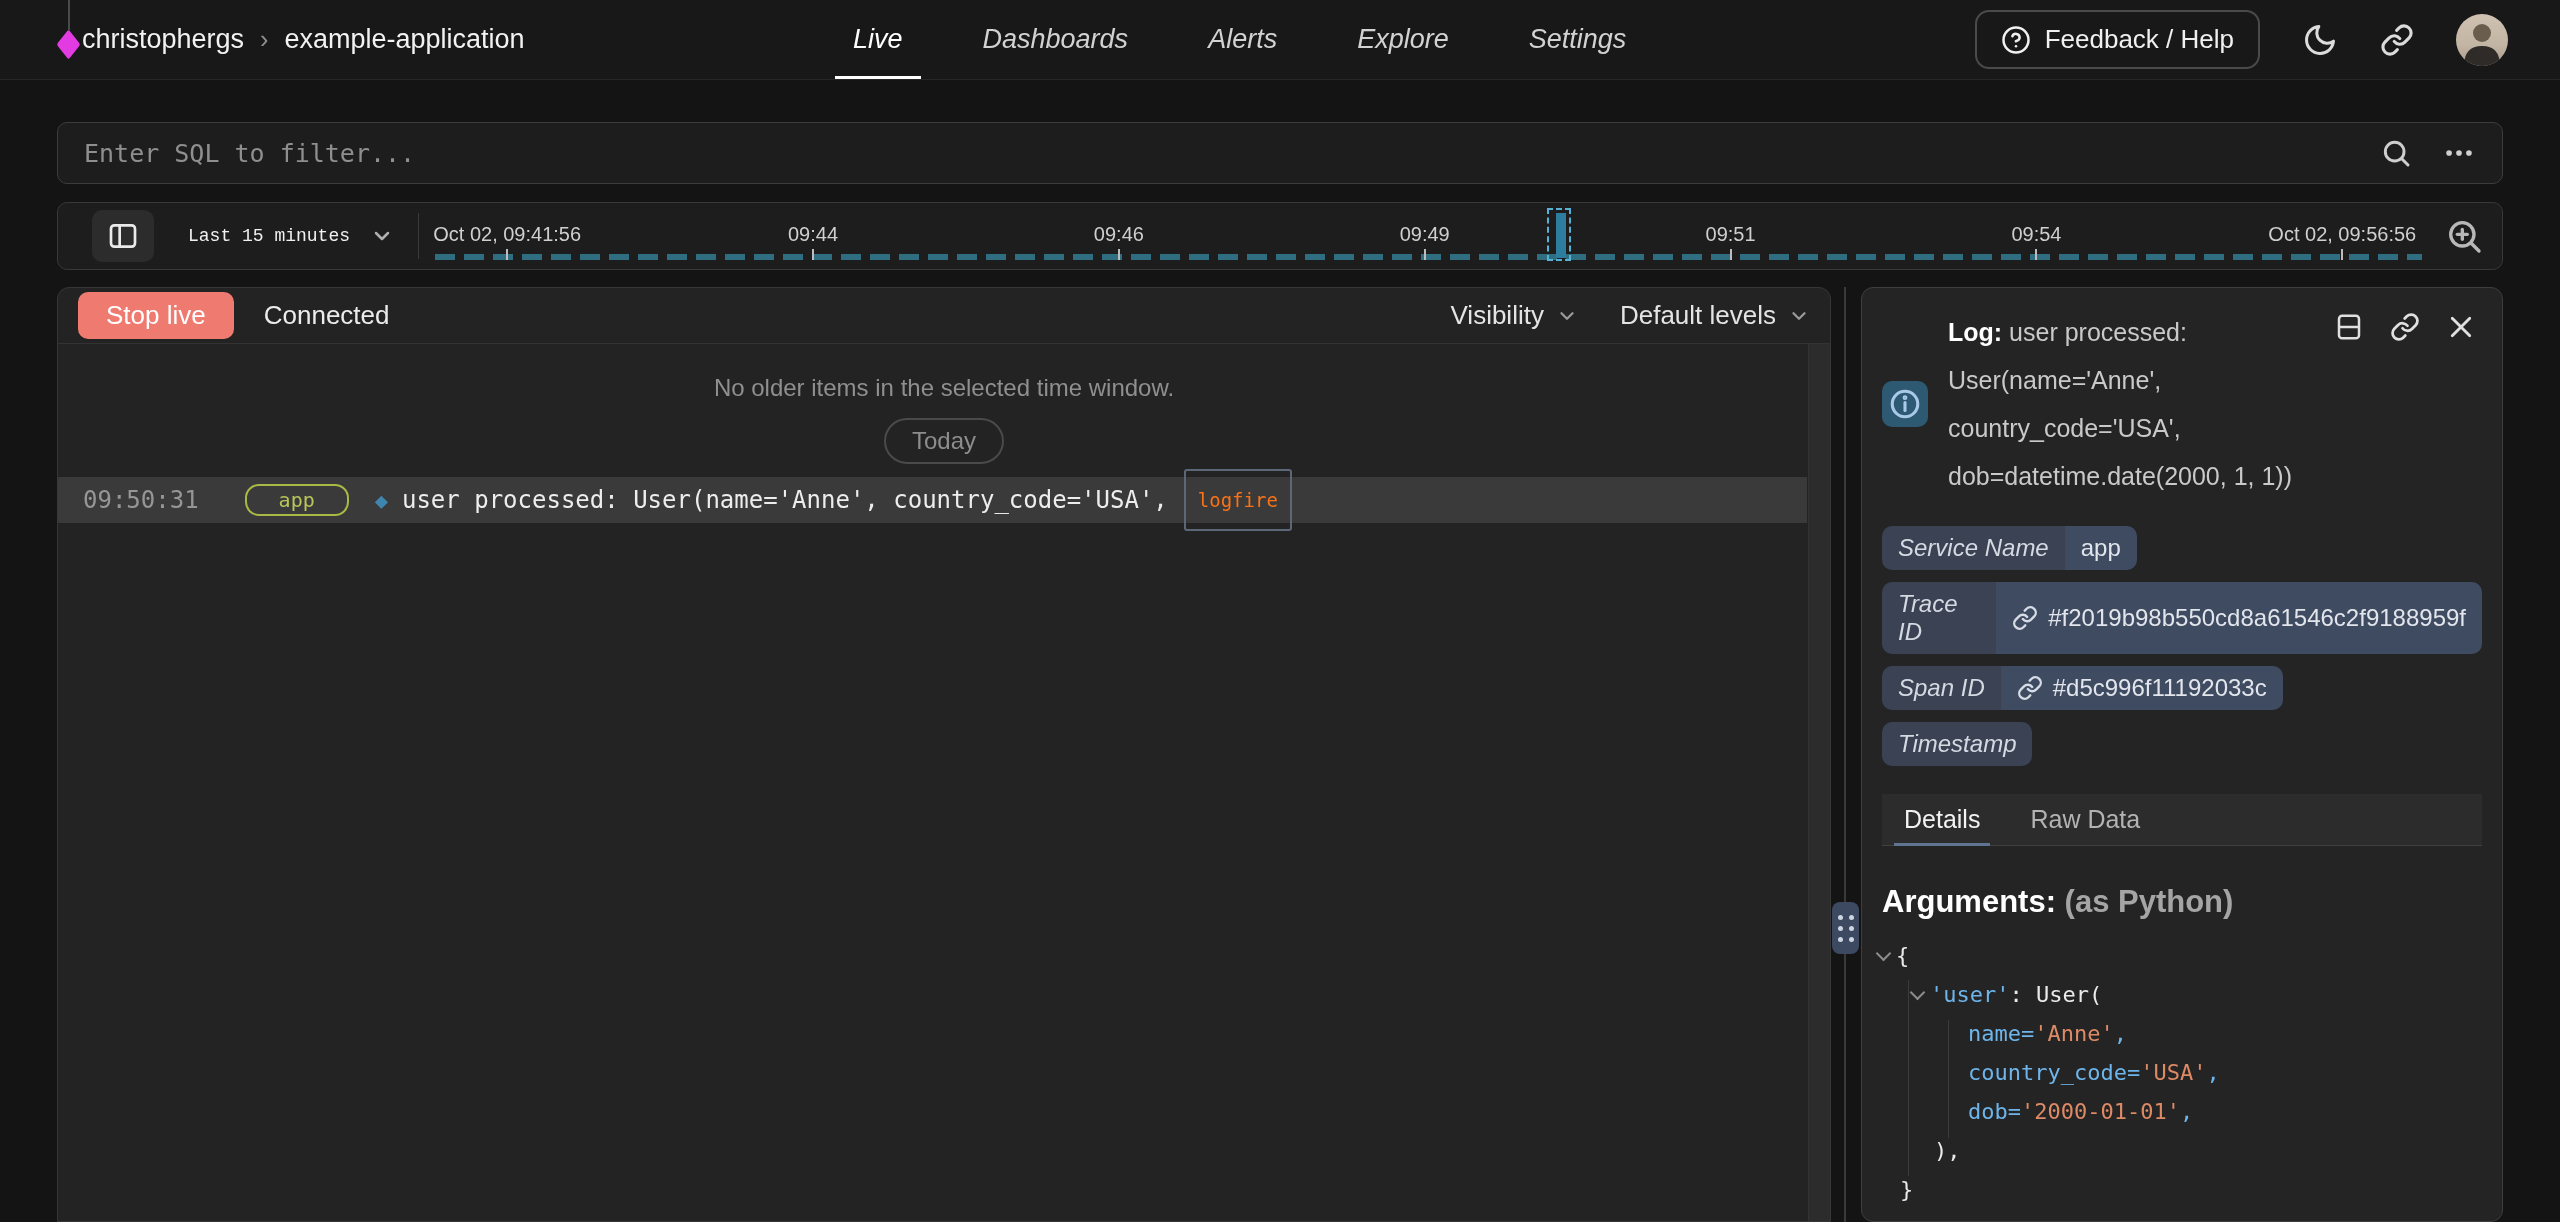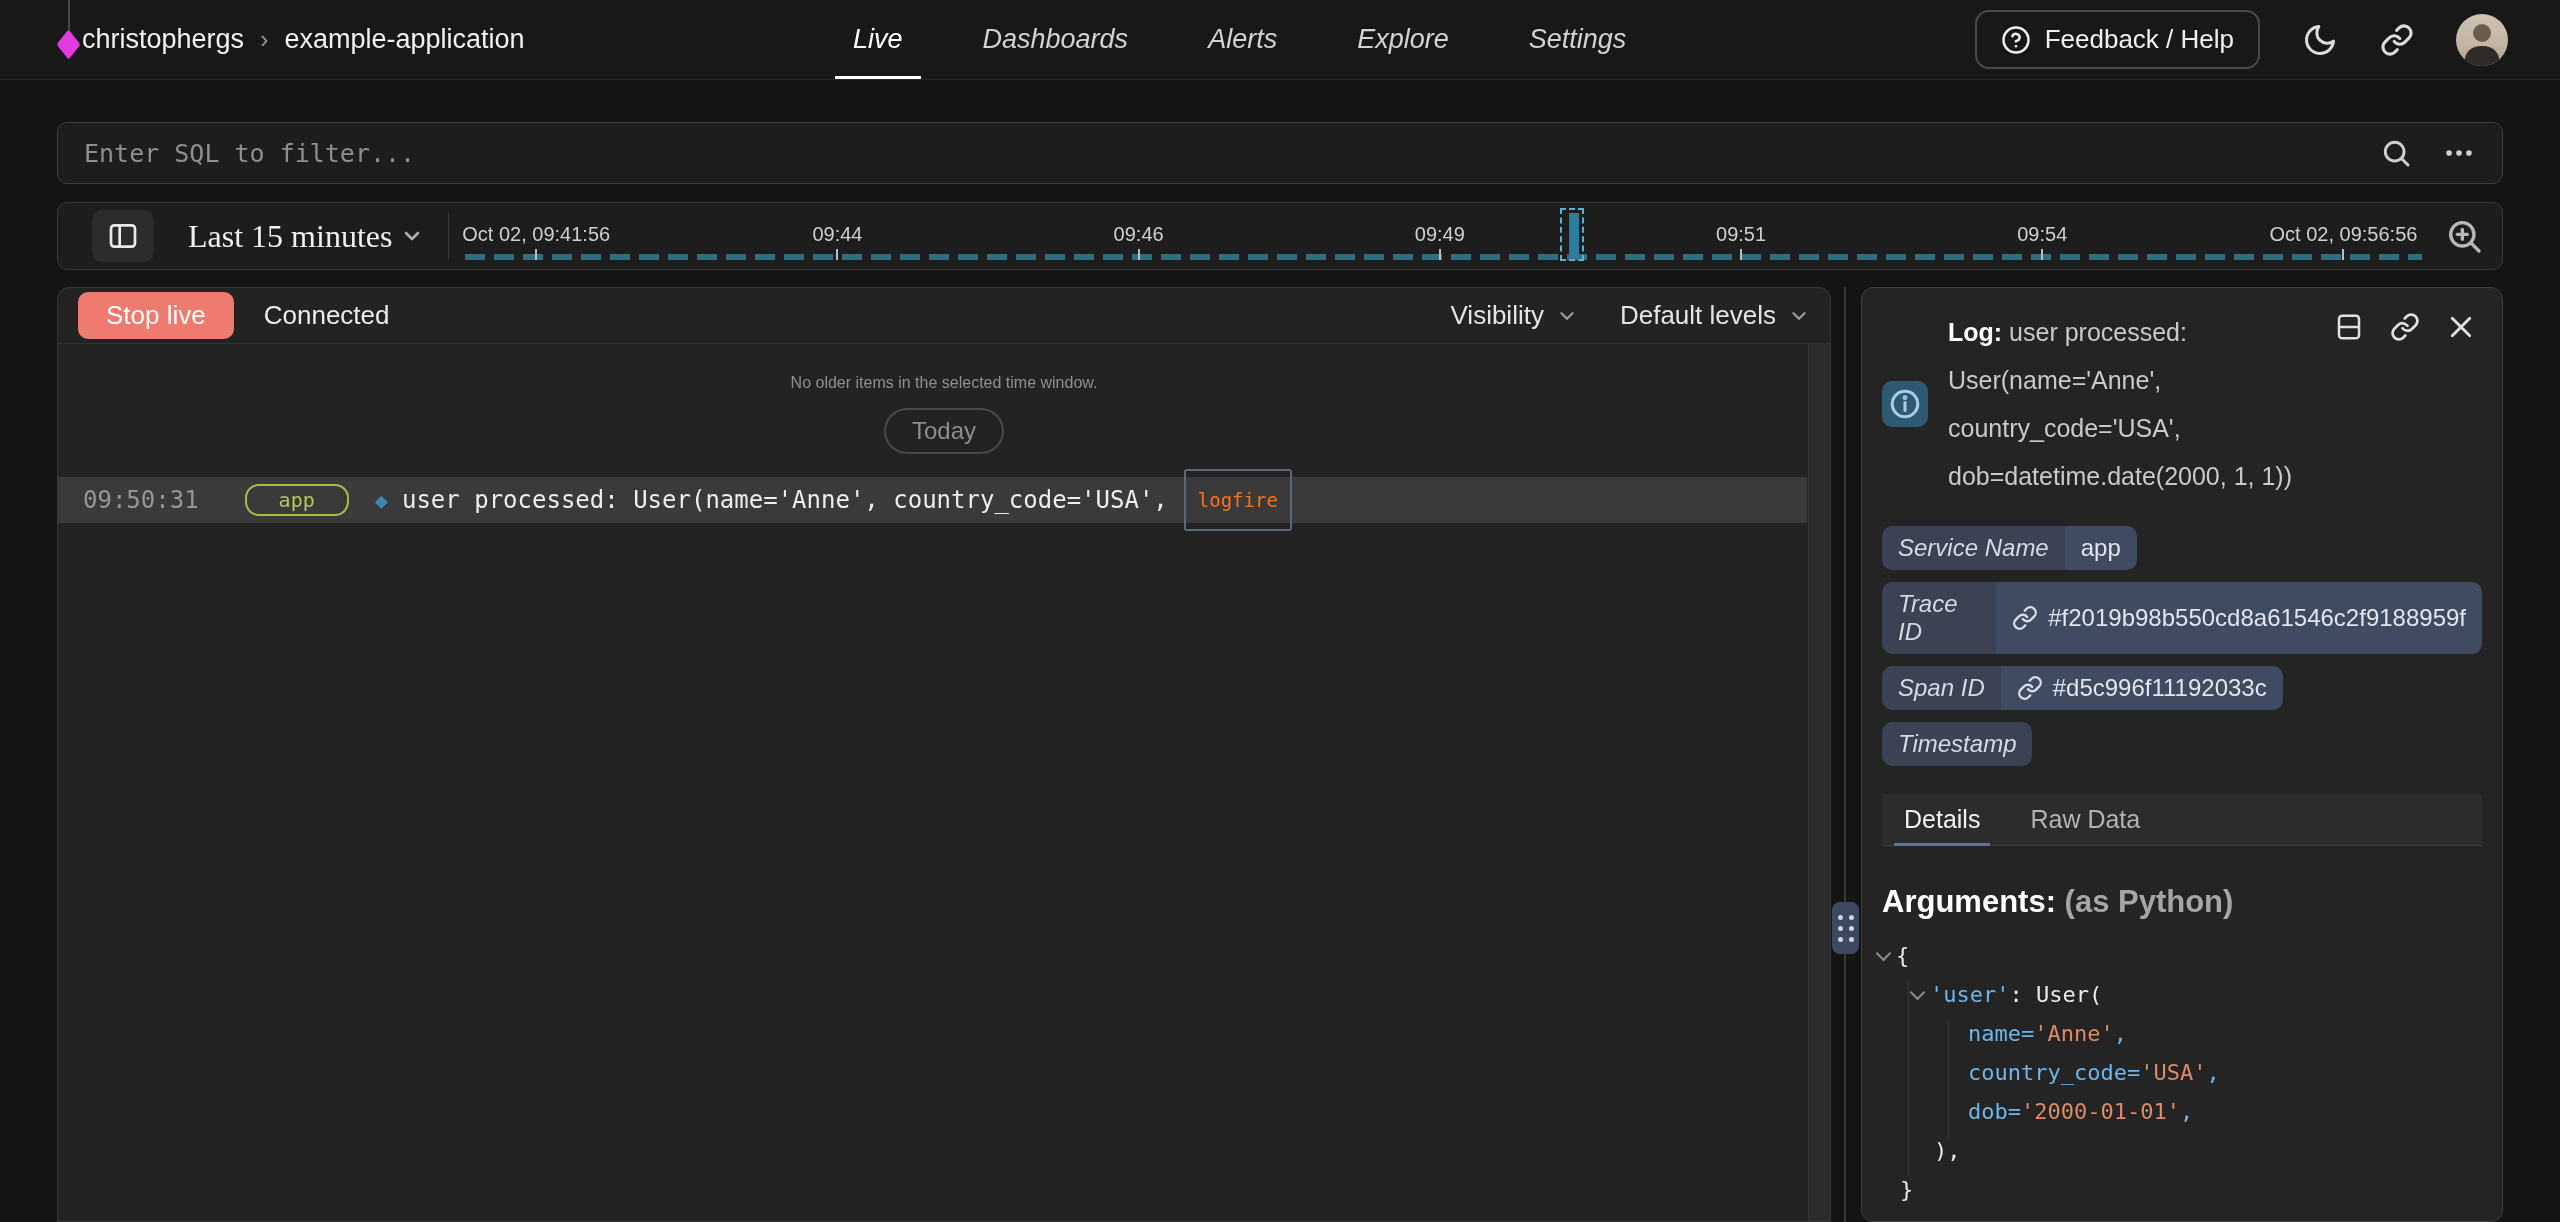--- a/index.html
+++ b/index.html
@@ -71,23 +71,23 @@
     position: relative; margin: 18px 57px 0; height: 68px;
     background: #1d1d1d; border: 1px solid #383838; border-radius: 10px;
     display: flex; align-items: center;
   }
   .tb-toggle {
     margin-left: 34px; width: 62px; height: 52px; border-radius: 10px;
     background: #2c2c2c; border: none; display: flex; align-items: center; justify-content: center;
     color: #eaeaea; cursor: pointer;
   }
   .tb-range {
-    display: flex; align-items: center; gap: 8px; margin-left: 34px;
-    background: none; border: none; color: #f0f0f0; font-size: 32px; cursor: pointer;
-    font-family: Liberation Serif, serif; white-space: nowrap;
+    display: flex; align-items: center; gap: 20px; margin-left: 34px;
+    background: none; border: none; color: #f0f0f0; font-size: 18px; cursor: pointer;
+    font-family: Liberation Mono, monospace; white-space: nowrap;
   }
   .tb-range .chev-ic { color: #b0b0b0; }
   .tb-divider { width: 1px; height: 46px; background: #3a3a3a; margin-left: 24px; }
   .timeline { position: relative; flex: 1; height: 100%; margin: 0 80px 0 0; cursor: crosshair; }
   .tl-label {
     position: absolute; top: 20px; transform: translateX(-50%);
     font-size: 20px; color: #cfcfcf; white-space: nowrap;
   }
   .tl-tick { position: absolute; top: 46px; width: 2px; height: 11px; background: #bdbdbd; transform: translateX(-50%); }
   .tl-dashes {
@@ -119,21 +119,21 @@
   .connected { margin-left: 30px; font-size: 26px; color: #ececec; }
   .live-header .spacer { flex: 1; }
   .hdr-dd {
     display: flex; align-items: center; gap: 12px; background: none; border: none;
     color: #e4e4e4; font-size: 26px; margin-left: 42px; cursor: pointer;
     font-family: "Liberation Sans", sans-serif; white-space: nowrap;
   }
   .hdr-dd .chev-ic { color: #9a9a9a; }
 
   .live-body { position: relative; flex: 1; }
-  .empty-msg { text-align: center; margin-top: 30px; font-size: 16px; color: #8f8f8f; }
+  .empty-msg { text-align: center; margin-top: 30px; font-size: 24px; color: #8f8f8f; }
   .today-btn {
     display: block; margin: 16px auto 0; background: none;
     border: 2px solid #4a4a4a; border-radius: 999px; color: #8d8d8d;
     font-size: 24px; padding: 7px 26px; cursor: pointer; font-family: "Liberation Sans", sans-serif;
   }
   .log-row {
     position: absolute; top: 133px; left: 0; right: 23px; height: 46px;
     background: #3a3a3a; display: flex; align-items: center;
     font-family: "DejaVu Sans Mono", monospace; font-size: 24px; cursor: pointer;
   }

